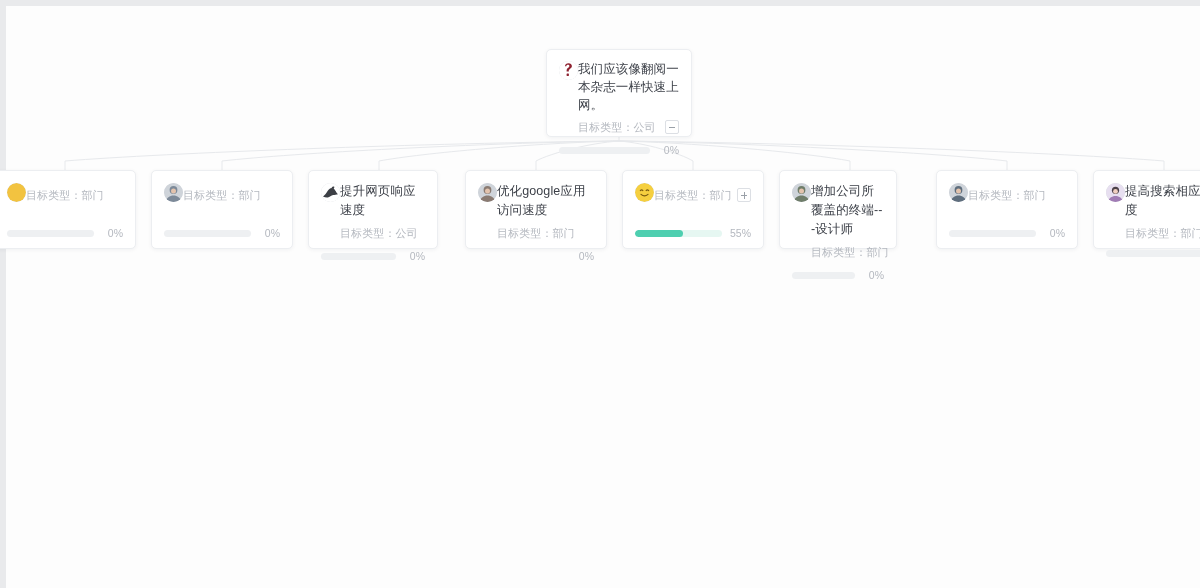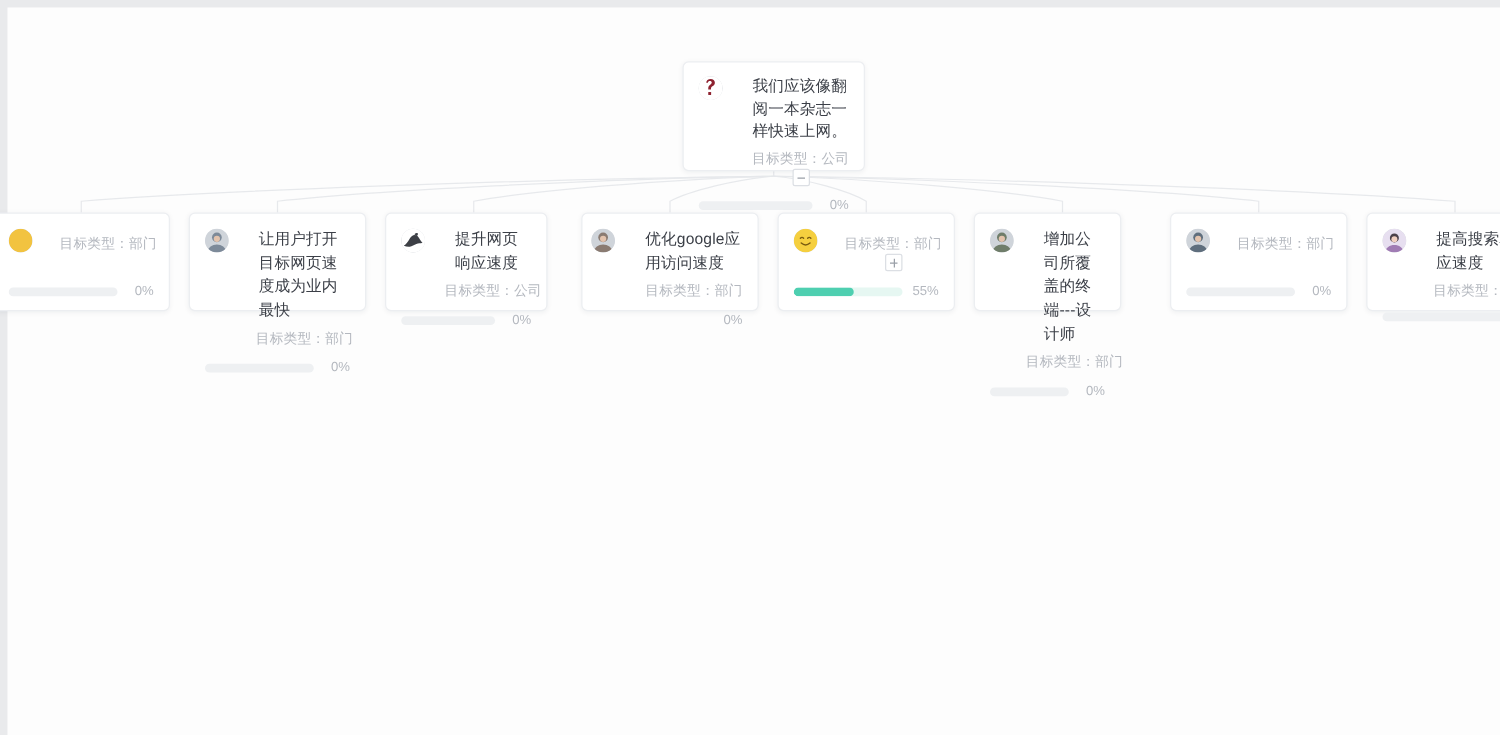--- a/index.html
+++ b/index.html
@@ -71,21 +71,21 @@
     border-radius: 5px;
     box-shadow: 0 1px 4px rgba(20, 30, 55, 0.055);
     padding: 11px 12px 0 12px;
     display: flex;
     flex-direction: column;
   }
 
   .node-body {
     display: flex;
     align-items: flex-start;
-    gap: 24px;
+    gap: 0;
   }
 
   .node-avatar {
     width: 19px;
     height: 19px;
     border-radius: 50%;
     flex: 0 0 19px;
     margin-top: 1px;
     overflow: hidden;
     position: relative;
@@ -102,21 +102,20 @@
     color: #3b3f47;
     letter-spacing: 0.1px;
     word-break: break-all;
   }
 
   .node-meta-row {
     display: flex;
     align-items: center;
     justify-content: space-between;
     margin-top: 5px;
-    flex-direction: column;
   }
 
   .node-meta {
     font-size: 11px;
     line-height: 16px;
     color: #b4b8bf;
     letter-spacing: 0.1px;
     white-space: nowrap;
   }
 
@@ -288,21 +287,20 @@
         <div class="node-body">
           <div class="node-avatar">
             <svg viewBox="0 0 19 19">
               <circle cx="9.5" cy="9.5" r="9.5" fill="#cfd4da"></circle>
               <circle cx="9.5" cy="6.9" r="3.9" fill="#7d8a99"></circle>
               <path d="M1.6 19c.9-4.2 4.1-6.4 7.9-6.4s7 2.2 7.9 6.4z" fill="#7d8a99"></path>
               <circle cx="9.5" cy="8" r="2.5" fill="#e3c3ad"></circle>
             </svg>
           </div>
           <div class="node-text-col">
-            <div class="node-title">让用户打开目标网页速度成为业内最快</div>
             <div class="node-meta-row">
               <span class="node-meta">目标类型：部门</span>
             </div>
           </div>
         </div>
         <div class="node-progress-row">
           <div class="progress-track">
             <div class="progress-fill" style="width:0%"></div>
           </div>
           <span class="progress-label">0%</span>

